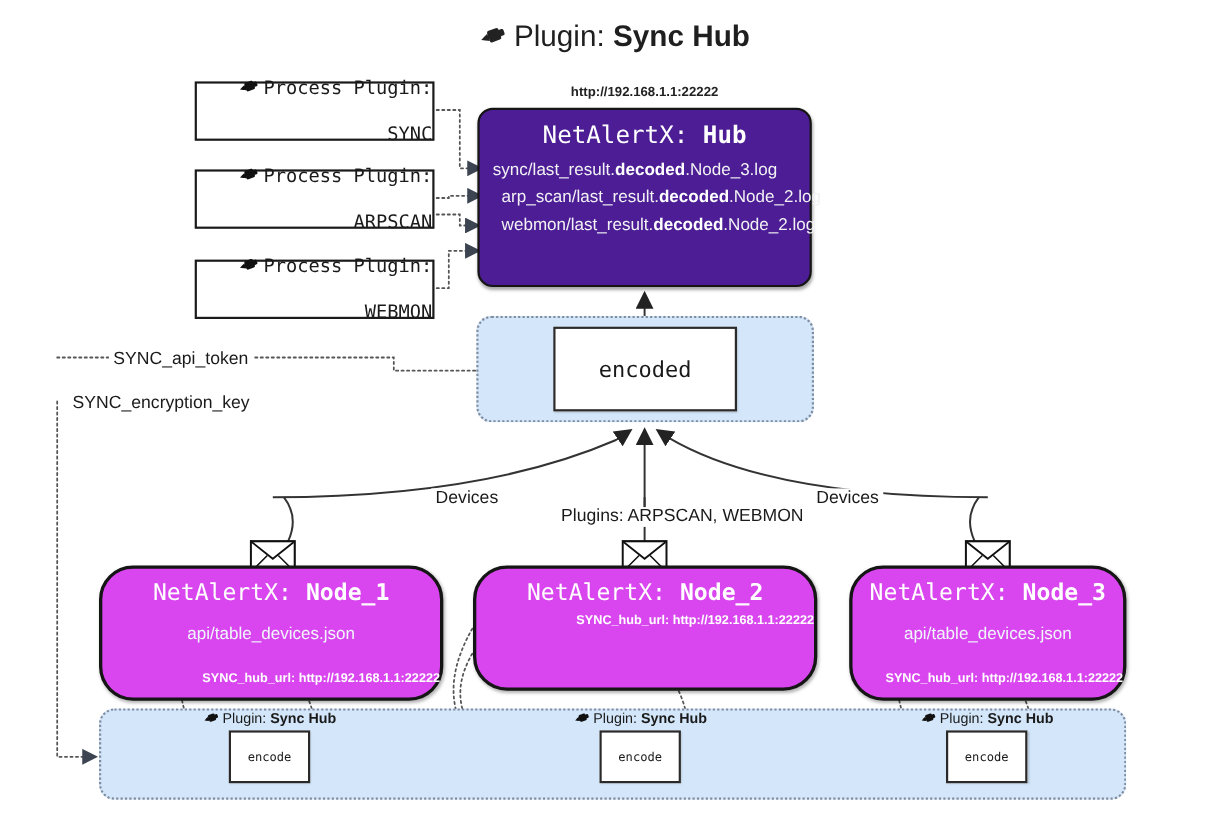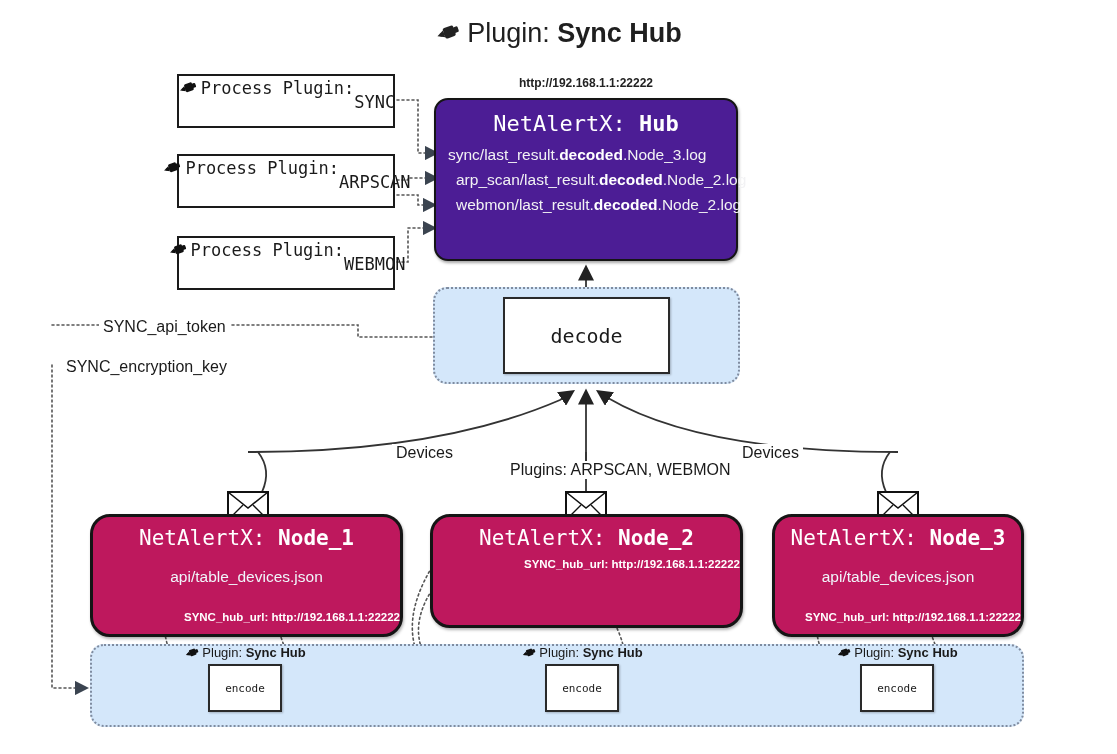--- a/index.html
+++ b/index.html
@@ -11,21 +11,21 @@
 
   
   #title{top:18px;left:0;width:1117px;text-align:center;font-size:27px;color:#1f1f1f;}
   #title .plug{display:inline-block;vertical-align:-3px;margin-right:6px;}
   #title .bold{font-weight:bold;}
 
   
   .proc-box{background:#ffffff;border:2px solid #1a1a1a;
             font-family:"DejaVu Sans Mono","Liberation Mono",monospace;
             font-size:17px;color:#1a1a1a;line-height:1.45;
-            display:flex;flex-direction:row;align-items:flex-start;justify-content:center;}
+            display:flex;flex-direction:column;align-items:flex-end;justify-content:center;}
   .proc-box .l1{white-space:nowrap;}
   .proc-box .l1 .plug{display:inline-block;vertical-align:-3px;margin-right:2px;}
   .proc-box .l2{white-space:nowrap;margin-top:14px;}
 
   
   #hub{left:434px;top:98px;width:304px;height:163px;background:#4c1d95;
        border:2px solid #151515;border-radius:14px;color:#ffffff;
        box-shadow:1px 2px 3px rgba(0,0,0,.35);}
   #hub-url{left:434px;top:76px;width:304px;text-align:center;font-size:12px;
            font-weight:bold;color:#222;}
@@ -52,21 +52,21 @@
   #encode1{left:208px;} #encode2{left:545px;} #encode3{left:860px;}
 
   .plugin-tag{font-size:13px;color:#1a1a1a;white-space:nowrap;text-align:center;}
   .plugin-tag .plug{display:inline-block;vertical-align:-3px;margin-right:2px;}
   .plugin-tag b{font-weight:bold;}
   #ptag1{left:150px;top:645px;width:190px;}
   #ptag2{left:487px;top:645px;width:190px;}
   #ptag3{left:802px;top:645px;width:190px;}
 
   
-  .node{border:3px solid #151515;border-radius:20px;background:#be185d;
+  .node{border:3px solid #151515;border-radius:31px;background:#d946ef;
         color:#ffffff;box-shadow:1px 2px 3px rgba(0,0,0,.3);}
   #node1{left:90px;top:514px;width:313px;height:123px;}
   #node2{left:430px;top:514px;width:313px;height:114px;}
   #node3{left:772px;top:514px;width:252px;height:123px;}
   .node .ntitle{margin-top:9px;text-align:center;font-size:21px;
      font-family:"DejaVu Sans Mono","Liberation Mono",monospace;}
   .node .ntitle b{font-weight:bold;}
   .node .nline{text-align:center;font-size:15.5px;line-height:25px;color:#f0f6fb;white-space:nowrap;}
   .node .nurl{text-align:right;font-size:11.5px;color:#ffffff;font-weight:bold;white-space:nowrap;}
   #node1 .nline{margin-top:14px;}
@@ -198,21 +198,21 @@
     <b>Hub</b>
   </div>
   <div class="logs">
     <div class="log l2"><span>sync/last_result.</span><b>decoded</b><span>.Node_3.log</span></div>
     <div class="log l3"><span>arp_scan/last_result.</span><b>decoded</b><span>.Node_2.log</span></div>
     <div class="log l4"><span>webmon/last_result.</span><b>decoded</b><span>.Node_2.log</span></div>
   </div>
 </div>
 
 <div class="abs ltbox" id="decode-wrap"></div>
-<div class="abs wbox" id="decode">decode</div>
+<div class="abs wbox" id="decode">encoded</div>
 
 <div class="edge-label" id="lbl-api-token">SYNC_api_token</div>
 <div class="edge-label" id="lbl-enc-key">SYNC_encryption_key</div>
 
 <div class="edge-label" id="lbl-devices-l">Devices</div>
 <div class="edge-label" id="lbl-devices-r">Devices</div>
 <div class="edge-label" id="lbl-plugins">Plugins: ARPSCAN, WEBMON</div>
 
 <div class="abs" style="left:227px;top:491px;">
   <svg width="42" height="30">

